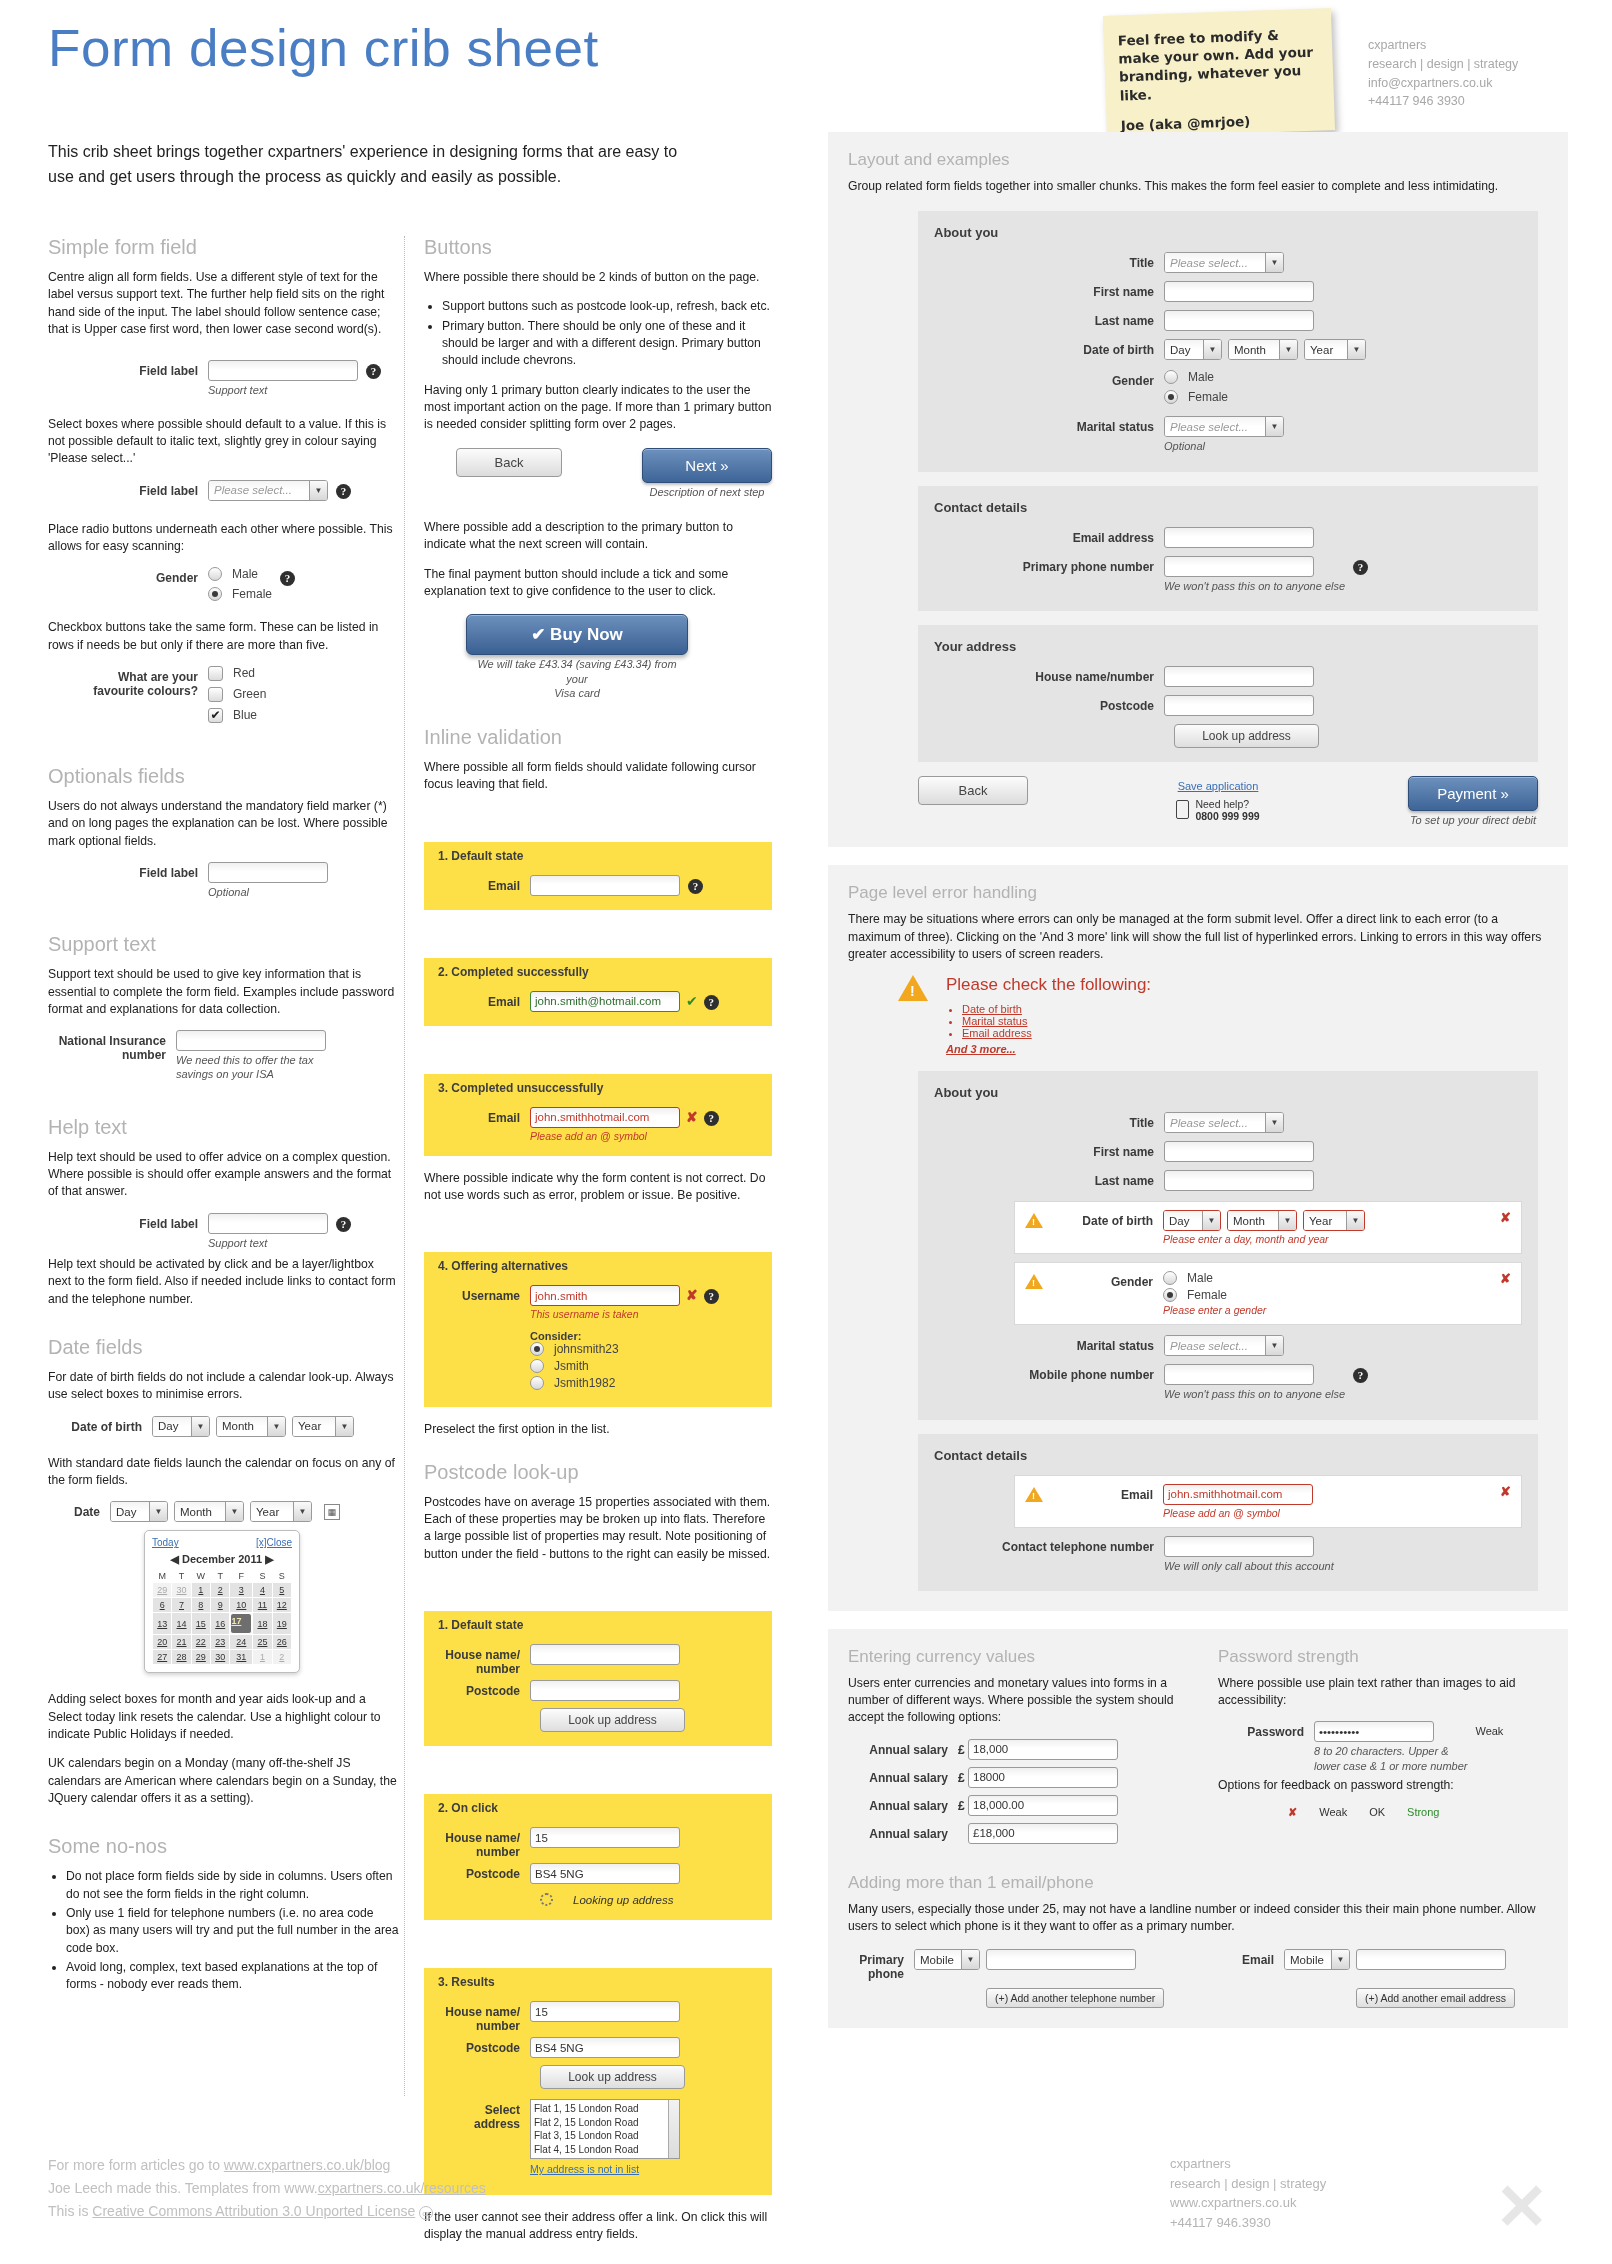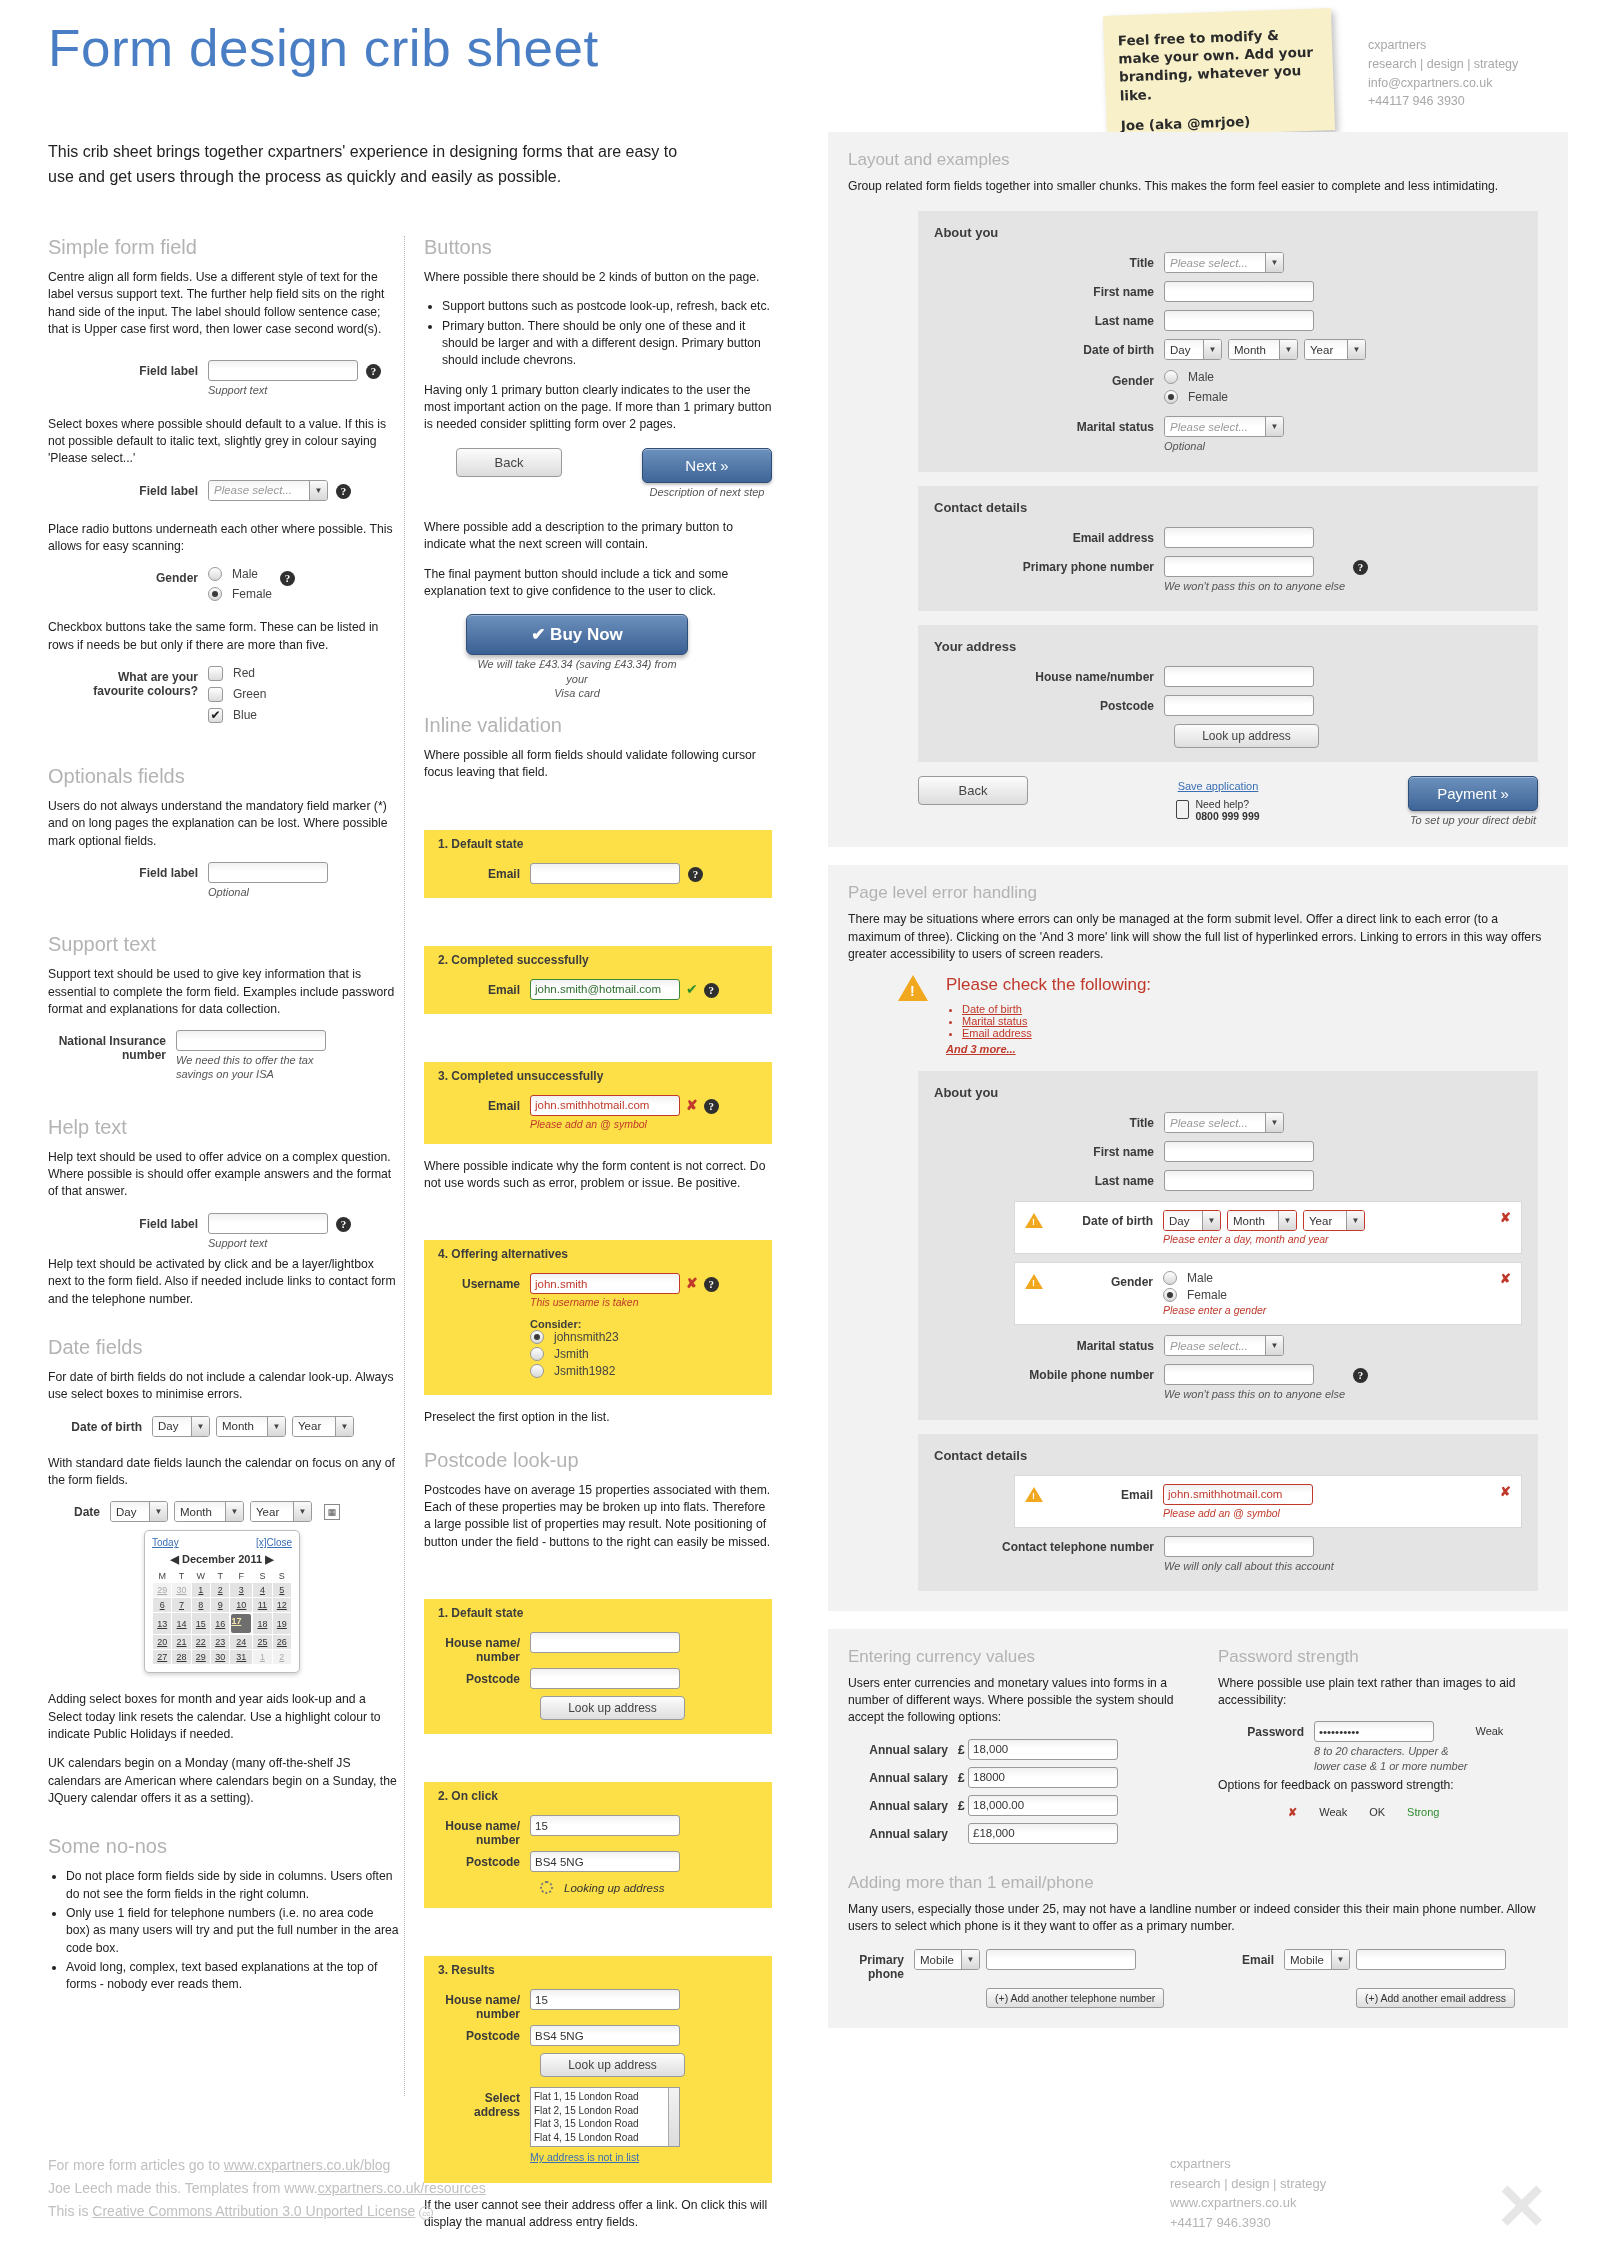--- a/index.html
+++ b/index.html
@@ -504,21 +504,21 @@
 
     <p class="body" style="margin-top:20px;">Where possible add a description to the primary button to indicate what the next screen will contain.</p>
     <p class="body">The final payment button should include a tick and some explanation text to give confidence to the user to click.</p>
 
     <div style="margin:14px 0 6px 42px;">
       <div class="btn-buy">✔ Buy Now</div>
       <div class="support" style="text-align:center; width:222px;">We will take £43.34  (saving £43.34) from your</div>
       <div class="support" style="text-align:center; width:222px; margin-top:0;">Visa card</div>
     </div>
 
-    <h2 class="sec" style="margin-top:14px;">Inline validation</h2>
+    <h2 class="sec" style="margin-top:26px;">Inline validation</h2>
     <p class="body">Where possible all form fields should validate following cursor focus leaving that field.</p>
 
     <div class="vpanel">
       <div class="vt">1. Default state</div>
       <div class="frow" style="margin-bottom:0;">
         <div class="flabel" style="width:92px;">Email</div>
         <div class="fcontrol">
           <div class="inp w150"></div>
           <div class="helpicon">?</div>
         </div>
@@ -613,21 +613,21 @@
         <div class="flabel" style="width:92px;">
           <div>House name/</div>
           <div>number</div>
         </div>
         <div class="inp w150">15</div>
       </div>
       <div class="frow">
         <div class="flabel" style="width:92px;">Postcode</div>
         <div class="inp w150">BS4 5NG</div>
       </div>
-      <div style="margin-left:102px;margin-top:9px;display:flex;align-items:center;gap:11px;">
+      <div style="margin-left:102px;margin-top:9px;display:flex;align-items:center;gap:20px;">
         <span class="spinner"></span>
         <span style="font-size:11.5px;font-style:italic;color:#333;">Looking up address</span>
       </div>
     </div>
 
     <div class="vpanel">
       <div class="vt">3. Results</div>
       <div class="frow">
         <div class="flabel" style="width:92px;">
           <div>House name/</div>

